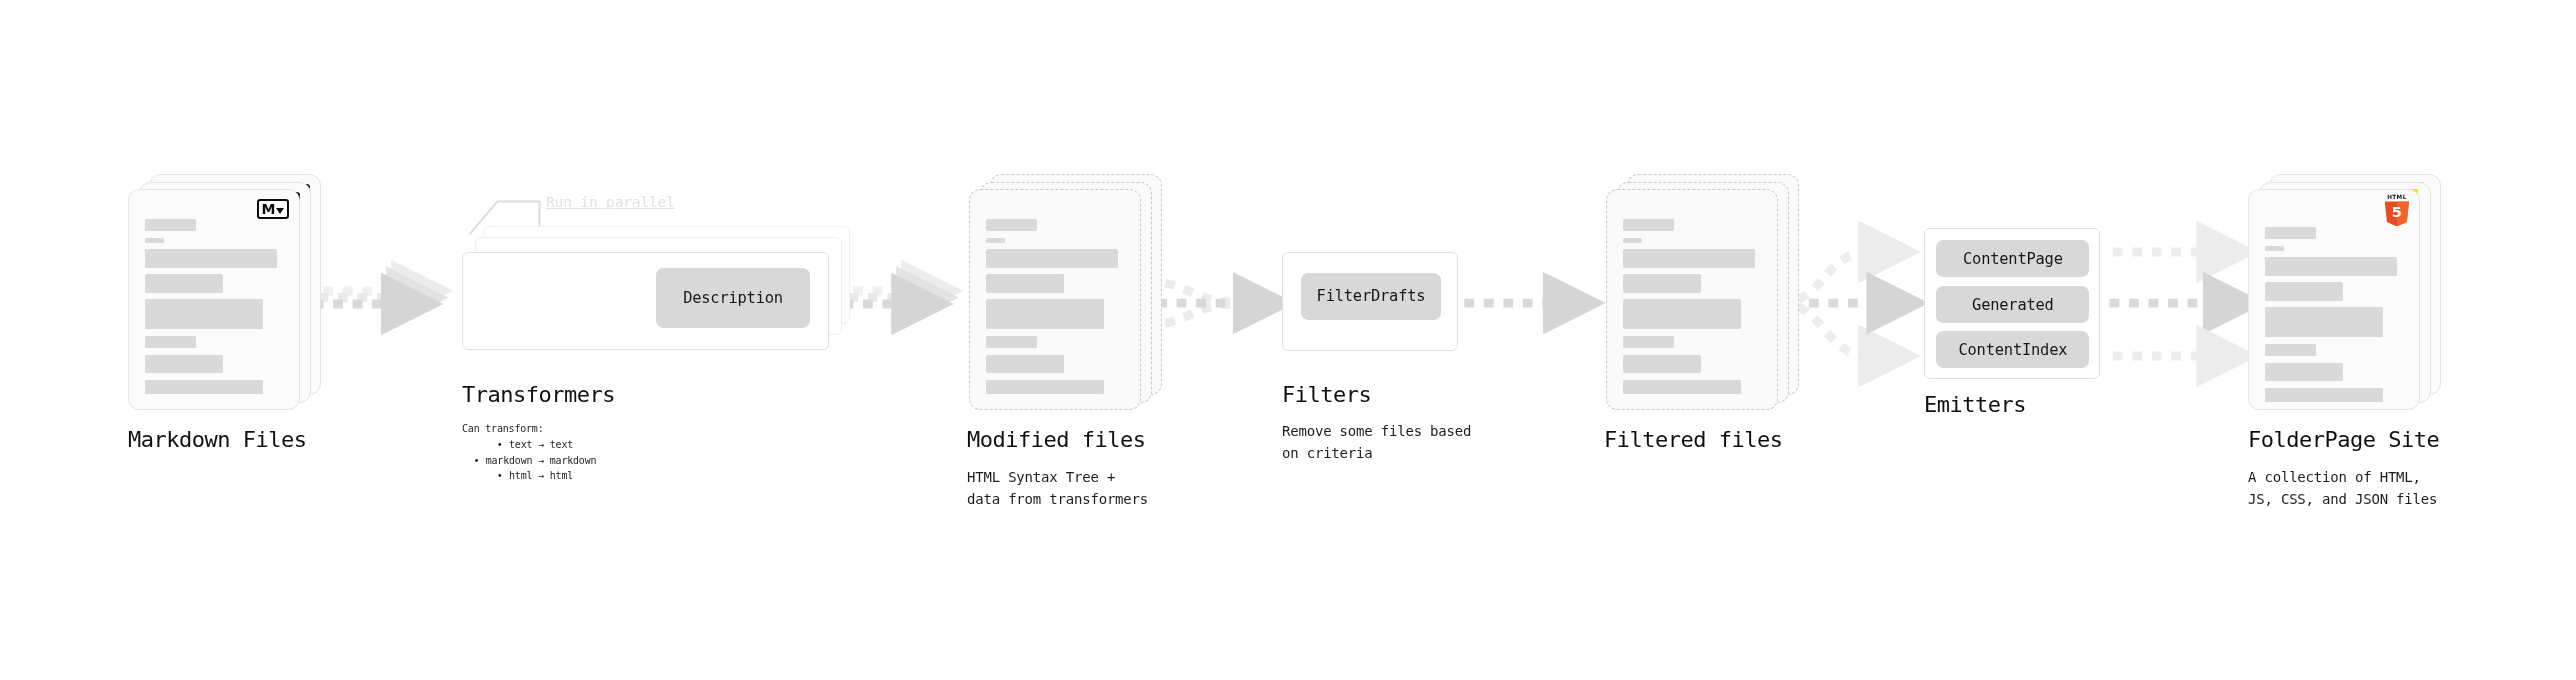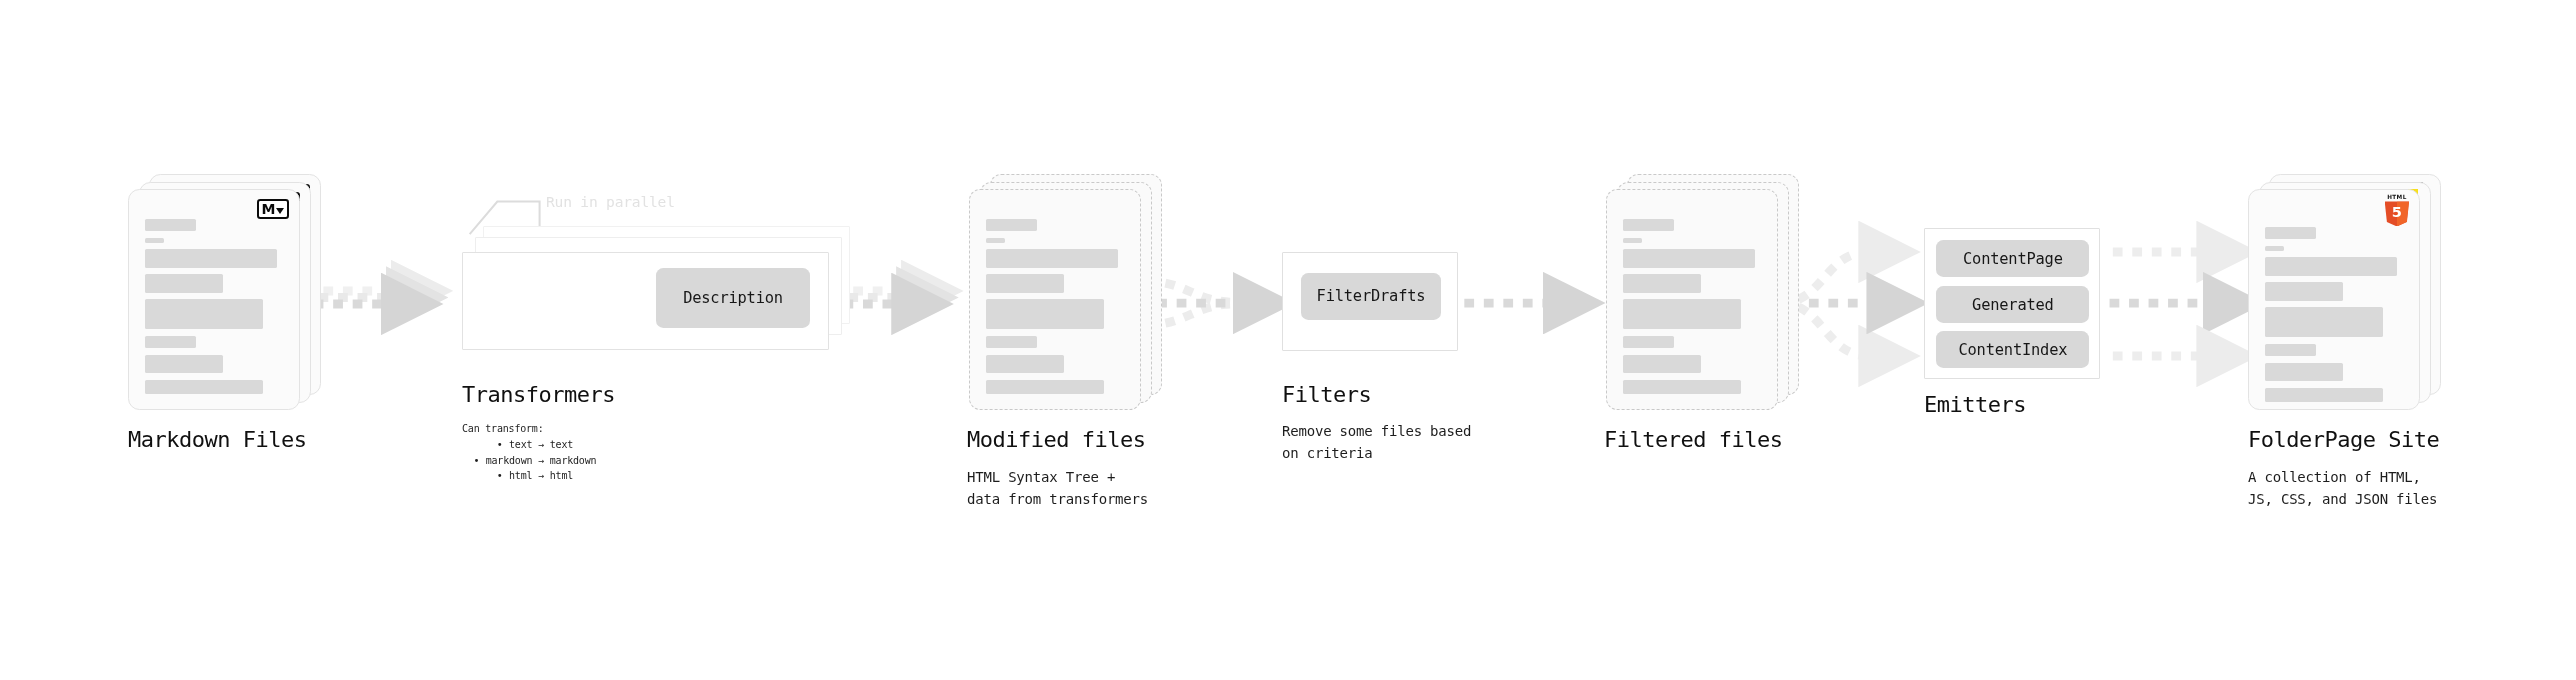--- a/index.html
+++ b/index.html
@@ -109,21 +109,21 @@
   .badge-css3 .u { width: 21px; height: 2.4px; background: #264de4; }
   .badge-js {
     position: absolute; right: 11.4px; top: 6.5px;
     width: 24.4px; height: 14.6px; background: #f7df1e;
   }
 
   
   .box {
     position: absolute;
     border: 1.6px solid #e0e0e0;
-    border-radius: 1px;
+    border-radius: 6px;
     background: #ffffff;
   }
   .chip {
     background: #d8d8d8;
     border-radius: 7.3px;
     display: flex; align-items: center; justify-content: center;
     font-size: 15.4px;
     color: #171717;
     letter-spacing: -0.2px;
     white-space: nowrap;
@@ -148,20 +148,21 @@
   .sub-list { position: absolute; font-size: 10px; line-height: 1.58; color: #1d1d1d; letter-spacing: -0.2px; }
   .sub-list ul { list-style: none; margin: 0; padding: 0 0 0 11.4px; text-align: center; }
   .sub-list li::before { content: "\2022"; margin-right: 6.5px; }
 
   .parallel-label {
     position: absolute;
     font-size: 14.6px;
     color: #e2e2e2;
     white-space: nowrap;
     letter-spacing: -0.2px;
+    text-decoration: underline;
   }
 
   svg.overlay { position: absolute; left: 0; top: 0; width: 2576px; height: 681px; pointer-events: none; }
 </style>
 </head>
 <body>
 
 <div id="diagram">
 
   <svg class="overlay" viewBox="0 0 3170 838">

